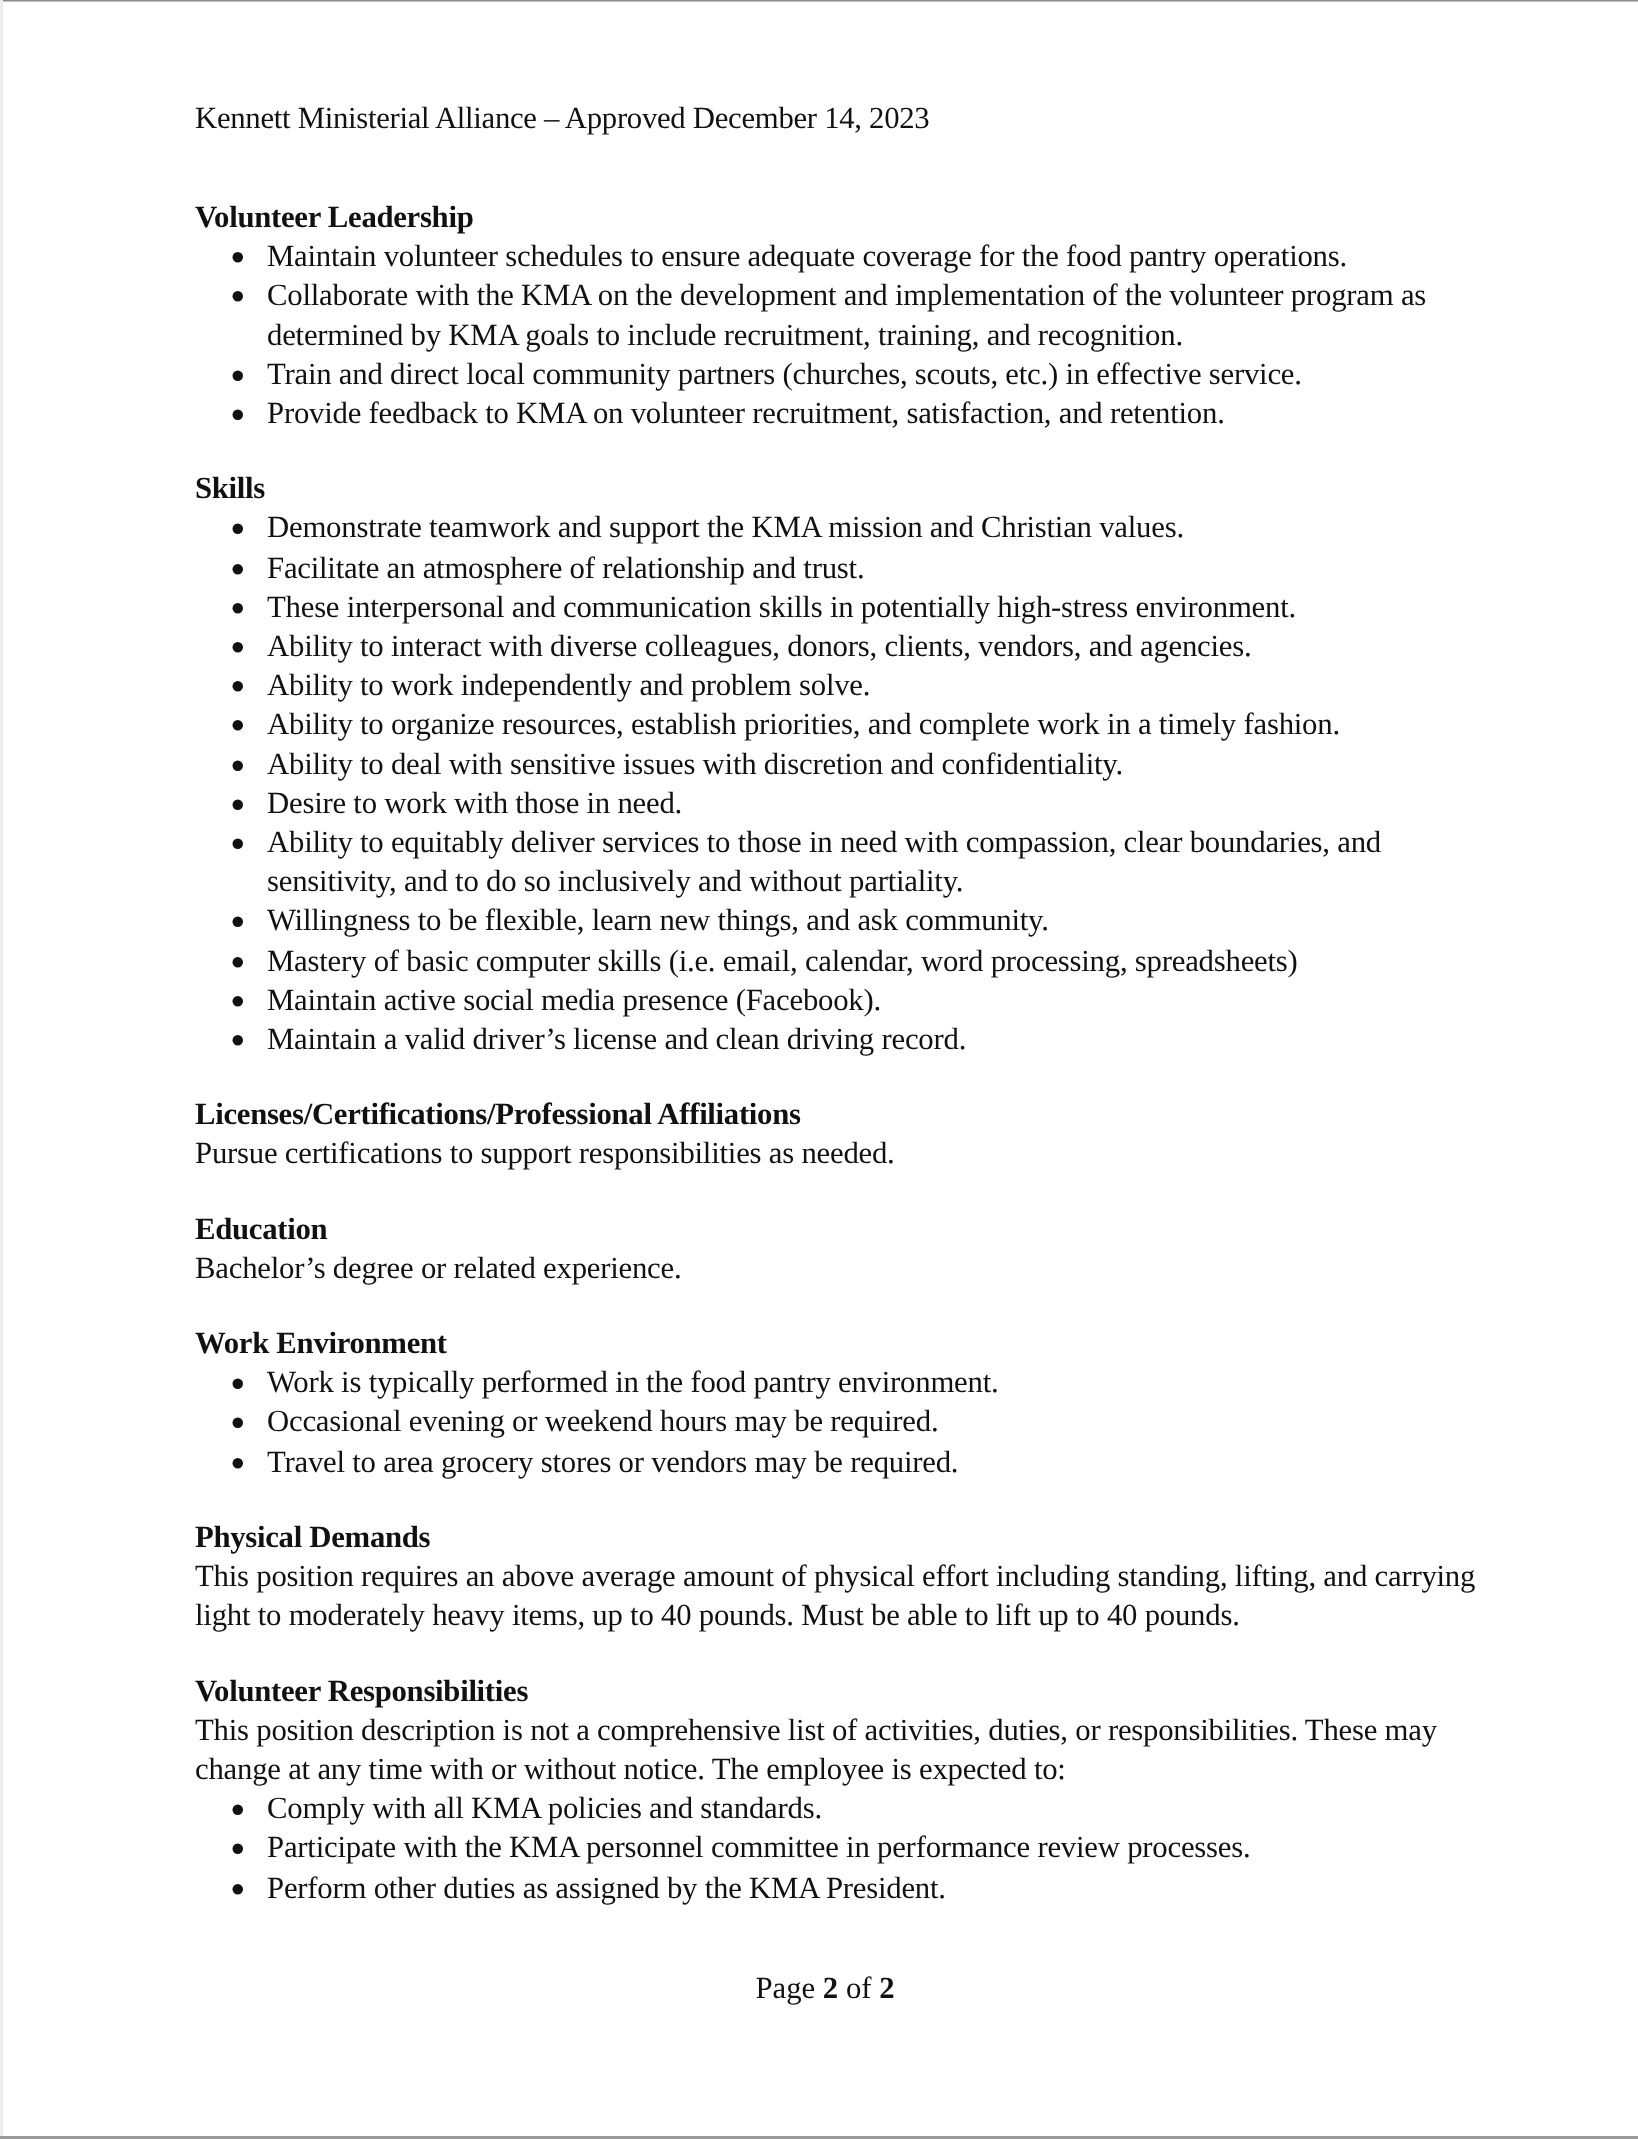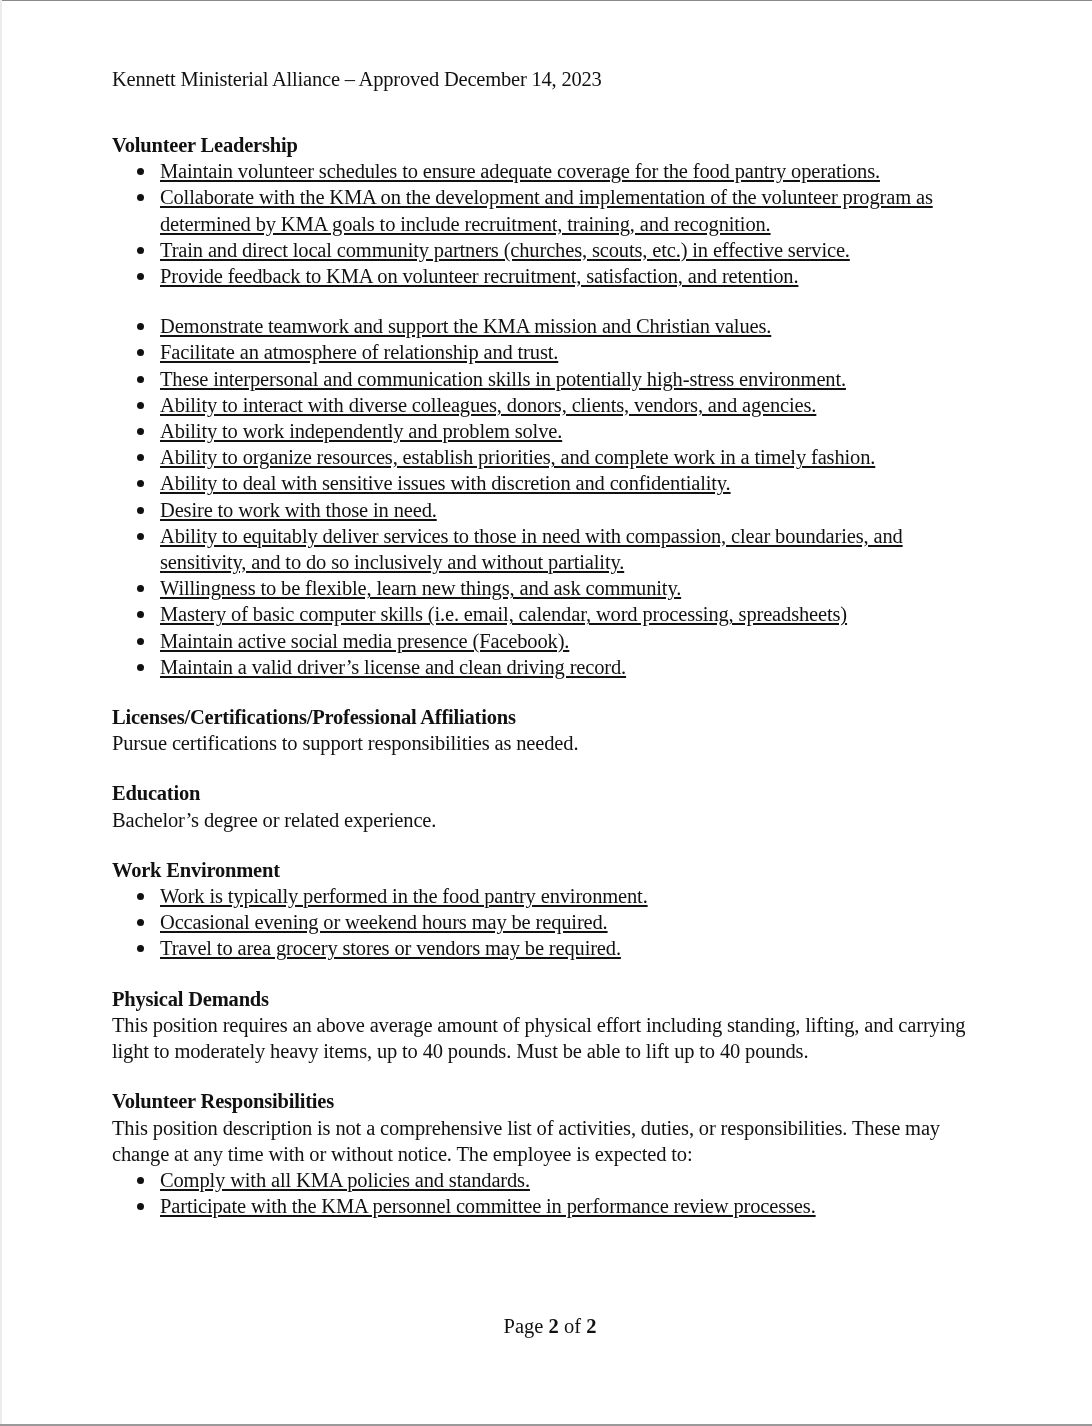--- a/index.html
+++ b/index.html
@@ -19,21 +19,21 @@
       position: absolute; left: 0; top: 0; width: 1092px; height: 1px; background: #8a8a8a;
     }
     .edge-bottom {
       position: absolute; left: 0; bottom: 0; width: 1092px; height: 2px; background: #9a9a9a;
     }
     .edge-left {
       position: absolute; left: 0; top: 0; width: 2px; height: 1426px; background: #ececec;
     }
     .page {
       position: absolute;
-      left: 112px;
+      left: 130px;
       top: 66px;
       width: 860px;
       font-size: 20.5px;
       line-height: 26.2px;
     }
     .header-line {
       height: 26px;
       margin-bottom: 40px;
       letter-spacing: -0.2px;
     }
@@ -44,21 +44,20 @@
       font-weight: bold;
       letter-spacing: -0.2px;
     }
     .para {
       letter-spacing: -0.15px;
     }
     ul.bullets {
       list-style: none;
       margin: 0;
       padding: 0;
-      text-decoration: underline;
     }
     ul.bullets li {
       position: relative;
       padding-left: 48px;
       letter-spacing: -0.15px;
     }
     ul.bullets li .dot {
       position: absolute;
       left: 25px;
       top: 10px;
@@ -93,20 +92,21 @@
     <div class="section-title">Volunteer Leadership</div>
     <ul class="bullets">
       <li><span class="dot"></span><span>Maintain volunteer schedules to ensure adequate coverage for the food pantry operations.</span></li>
       <li><span class="dot"></span><span>Collaborate with the KMA on the development and implementation of the volunteer program as determined by KMA goals to include recruitment, training, and recognition.</span></li>
       <li><span class="dot"></span><span>Train and direct local community partners (churches, scouts, etc.) in effective service.</span></li>
       <li><span class="dot"></span><span>Provide feedback to KMA on volunteer recruitment, satisfaction, and retention.</span></li>
     </ul>
   </div>
 
   <div class="section">
+    <div class="section-title">Skills</div>
     <ul class="bullets">
       <li><span class="dot"></span><span>Demonstrate teamwork and support the KMA mission and Christian values.</span></li>
       <li><span class="dot"></span><span>Facilitate an atmosphere of relationship and trust.</span></li>
       <li><span class="dot"></span><span>These interpersonal and communication skills in potentially high-stress environment.</span></li>
       <li><span class="dot"></span><span>Ability to interact with diverse colleagues, donors, clients, vendors, and agencies.</span></li>
       <li><span class="dot"></span><span>Ability to work independently and problem solve.</span></li>
       <li><span class="dot"></span><span>Ability to organize resources, establish priorities, and complete work in a timely fashion.</span></li>
       <li><span class="dot"></span><span>Ability to deal with sensitive issues with discretion and confidentiality.</span></li>
       <li><span class="dot"></span><span>Desire to work with those in need.</span></li>
       <li><span class="dot"></span><span>Ability to equitably deliver services to those in need with compassion, clear boundaries, and sensitivity, and to do so inclusively and without partiality.</span></li>
@@ -140,20 +140,21 @@
     <div class="section-title">Physical Demands</div>
     <div class="para">This position requires an above average amount of physical effort including standing, lifting, and carrying light to moderately heavy items, up to 40 pounds. Must be able to lift up to 40 pounds.</div>
   </div>
 
   <div class="section">
     <div class="section-title">Volunteer Responsibilities</div>
     <div class="para">This position description is not a comprehensive list of activities, duties, or responsibilities. These may change at any time with or without notice. The employee is expected to:</div>
     <ul class="bullets">
       <li><span class="dot"></span><span>Comply with all KMA policies and standards.</span></li>
       <li><span class="dot"></span><span>Participate with the KMA personnel committee in performance review processes.</span></li>
+      <li><span class="dot"></span><span>Perform other duties as assigned by the KMA President.</span></li>
     </ul>
   </div>
 
 </div>
 
 <div class="footer">
   <span>Page</span>
   <b>2</b>
   <span>of</span>
   <b>2</b>

